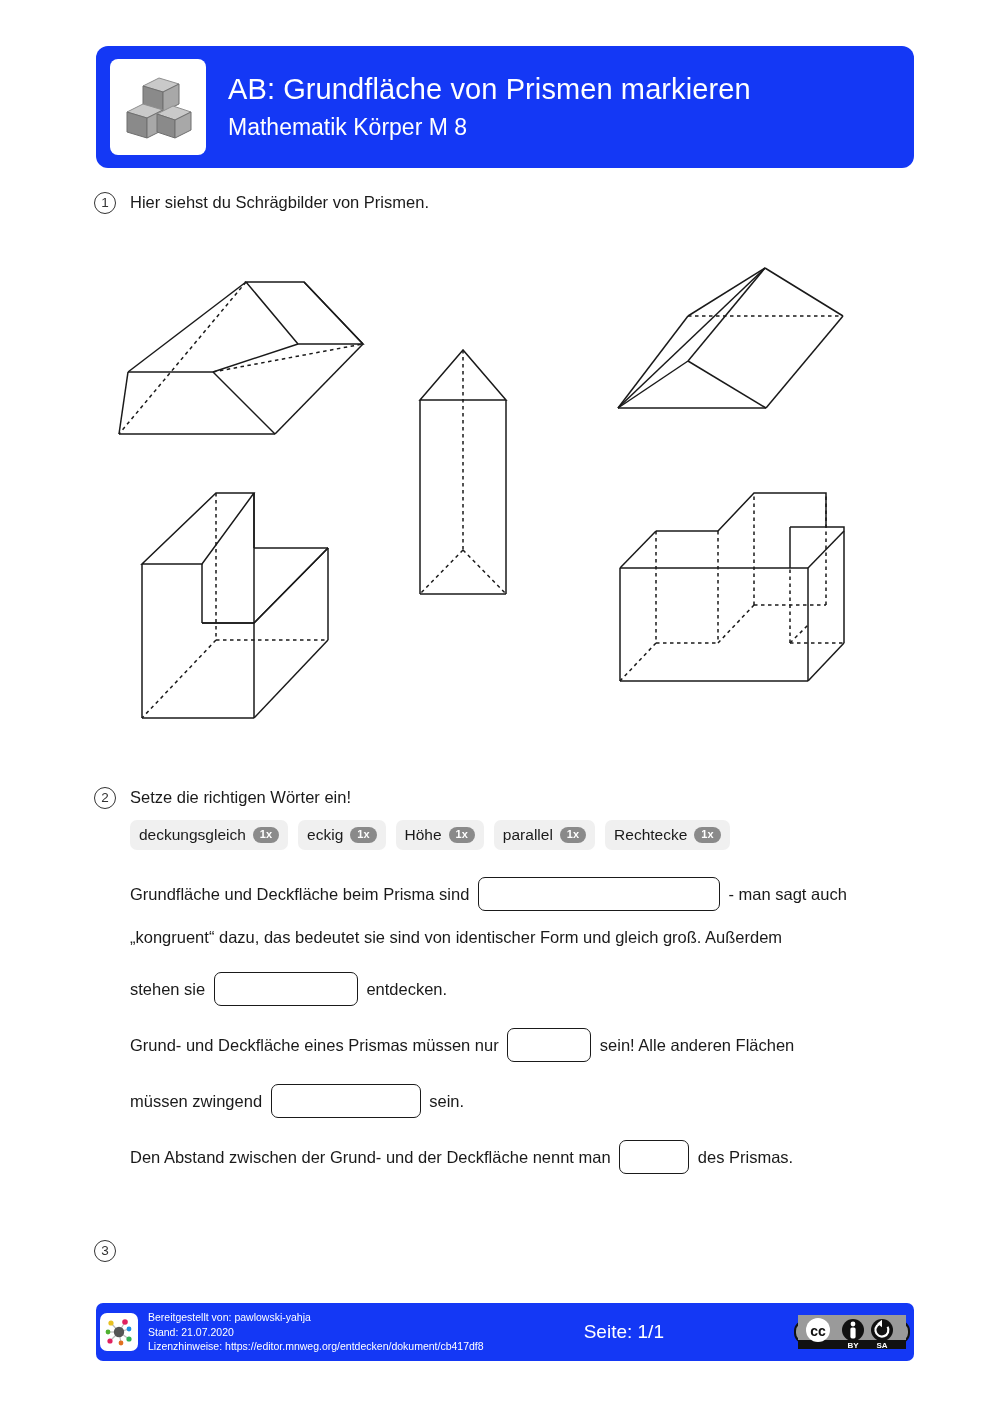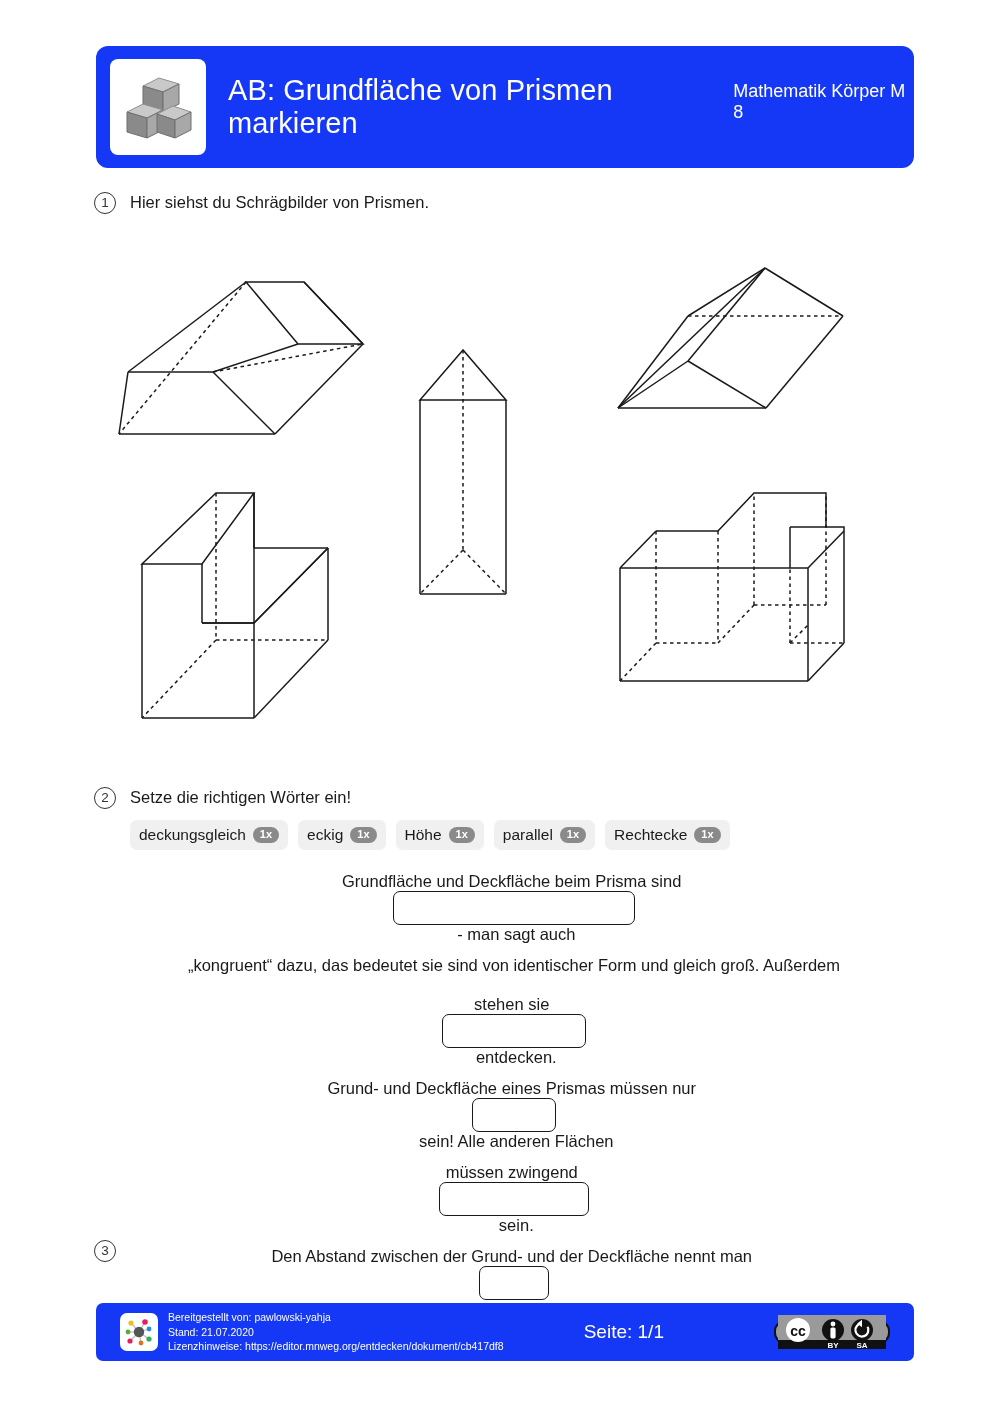--- a/index.html
+++ b/index.html
@@ -28,33 +28,33 @@
   }
   #header-icon-tile {
     width: 96px; height: 96px;
     background: #ffffff;
     border-radius: 8px;
     flex: 0 0 auto;
     display: flex; align-items: center; justify-content: center;
   }
   #header-texts {
     margin-left: 22px;
-    display: flex; flex-direction: row;
+    display: flex; flex-direction: column;
     justify-content: center;
   }
   #header-title {
     color: #ffffff;
     font-size: 29px;
     font-weight: 400;
     line-height: 1.15;
     letter-spacing: .1px;
   }
   #header-subtitle {
     color: #ffffff;
-    font-size: 18px;
+    font-size: 23px;
     font-weight: 400;
     margin-top: 7px;
   }
 
   
   .task {
     position: absolute;
     display: flex;
     align-items: flex-start;
   }
@@ -131,23 +131,22 @@
     font-size: 16.5px;
     color: #1a1a1a;
   }
   .cloze-line {
     display: flex;
     align-items: center;
     flex-wrap: nowrap;
     min-height: 44px;
     margin-bottom: 12px;
     white-space: pre;
-    flex-direction: column;
-  }
-  .cloze-line.plain { display: block; white-space: normal; min-height: 0; margin-bottom: 20px; text-align: center; }
+  }
+  .cloze-line.plain { display: block; white-space: normal; min-height: 0; margin-bottom: 20px; }
   .blank {
     display: inline-block;
     border: 1.7px solid #1a1a1a;
     border-radius: 7px;
     background: #ffffff;
     height: 34px;
     vertical-align: middle;
     margin: 0 4px;
   }
   .b-wide   { width: 242px; }
@@ -158,21 +157,21 @@
 
   
   #footer-bar {
     position: absolute;
     left: 96px; top: 1303px;
     width: 818px; height: 58px;
     background: #1438f5;
     border-radius: 7px;
     display: flex;
     align-items: center;
-    padding: 0 24px;
+    padding: 0 4px;
   }
   #footer-logo {
     width: 38px; height: 38px;
     background: #fff;
     border-radius: 7px;
     flex: 0 0 auto;
     display: flex; align-items: center; justify-content: center;
   }
   #footer-meta {
     margin-left: 10px;

